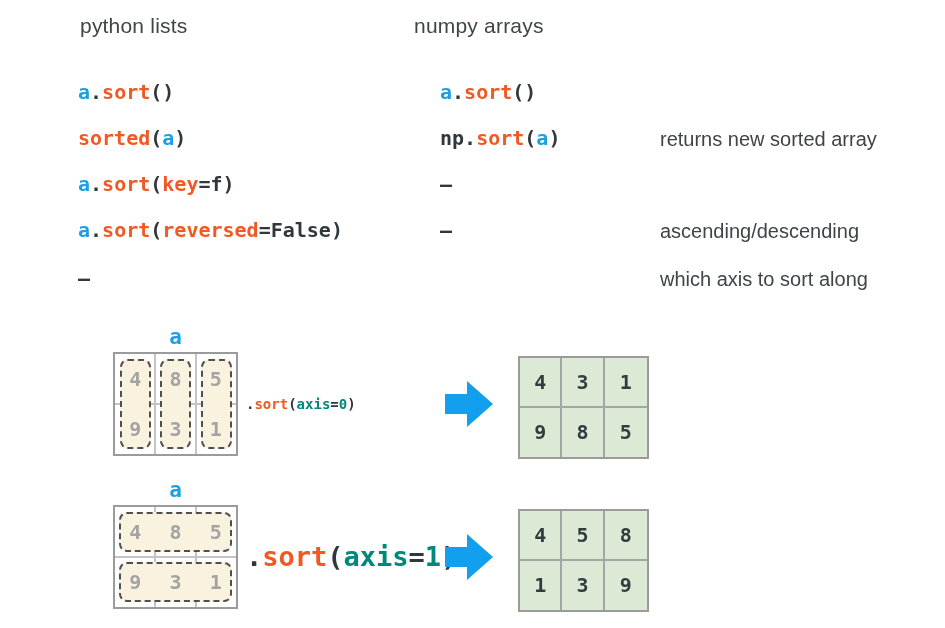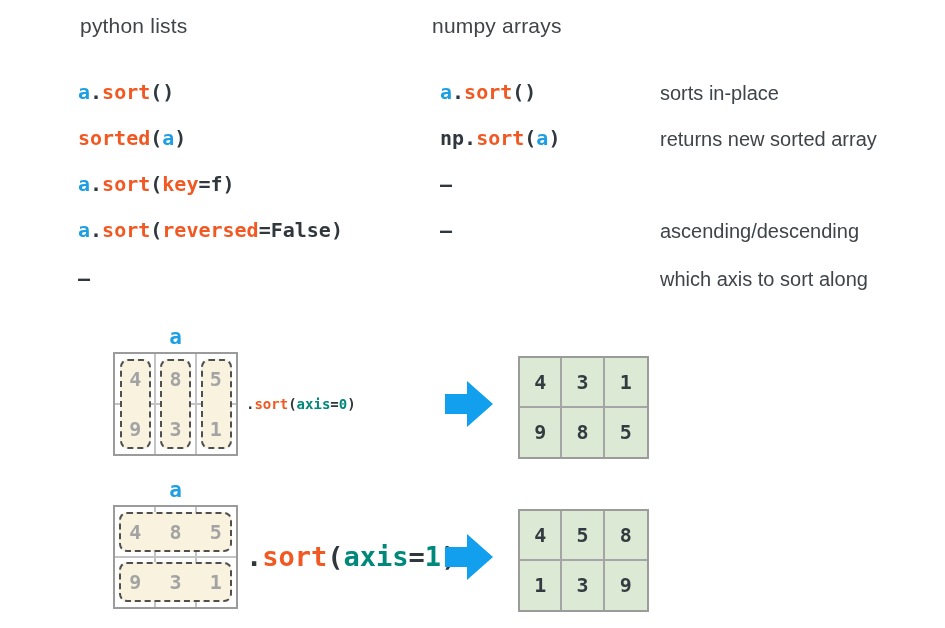--- a/index.html
+++ b/index.html
@@ -60,26 +60,25 @@
   .matrix.output .cell:nth-child(n+4){border-bottom:none;}
   .dcode{position:absolute;}
   .arrow{position:absolute;}
 </style>
 </head>
 <body>
 
 <div id="canvas">
 
   <div class="hdr" style="left:80px">python lists</div>
-  <div class="hdr" style="left:432px">numpy arrays</div>
+  <div class="hdr" style="left:414px">numpy arrays</div>
 
   <div class="trow" style="top:79px">
     <code class="code col-py"><span class="tok-blue">a</span><span class="tok-dark">.</span><span class="tok-orange">sort</span><span class="tok-dark">()</span></code>
     <code class="code col-np"><span class="tok-blue">a</span><span class="tok-dark">.</span><span class="tok-orange">sort</span><span class="tok-dark">()</span></code>
-    <span class="col-desc">sorts in-place</span>
   </div>
   <div class="trow" style="top:125px">
     <code class="code col-np"><span class="tok-dark">np.</span><span class="tok-orange">sort</span><span class="tok-dark">(</span><span class="tok-blue">a</span><span class="tok-dark">)</span></code>
     <code class="code col-py"><span class="tok-orange">sorted</span><span class="tok-dark">(</span><span class="tok-blue">a</span><span class="tok-dark">)</span></code>
     <span class="col-desc">returns new sorted array</span>
   </div>
   <div class="trow" style="top:171px">
     <code class="code col-py"><span class="tok-blue">a</span><span class="tok-dark">.</span><span class="tok-orange">sort</span><span class="tok-dark">(</span><span class="tok-orange">key</span><span class="tok-dark">=f)</span></code>
     <code class="code col-np"><span class="tok-dark">–</span></code>
   </div>

